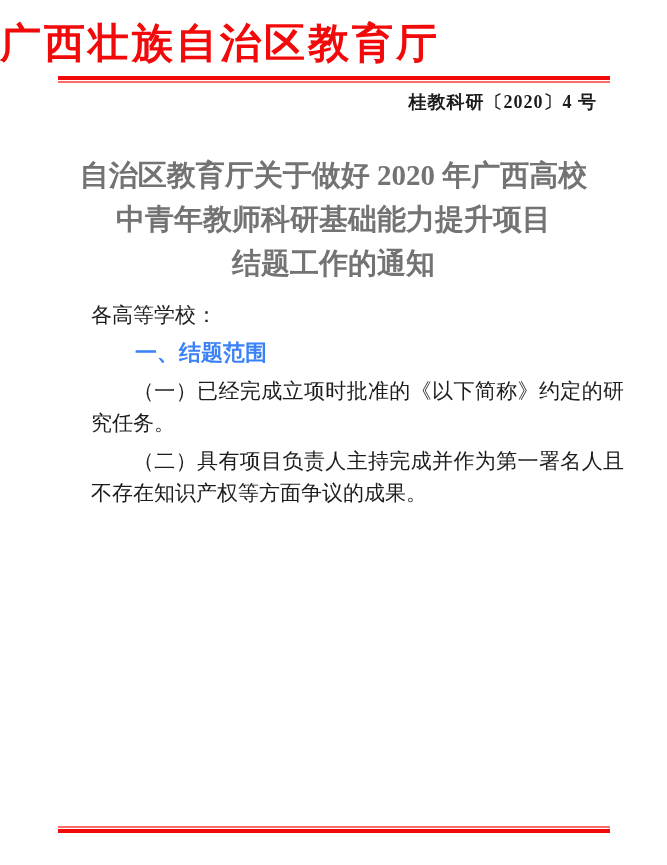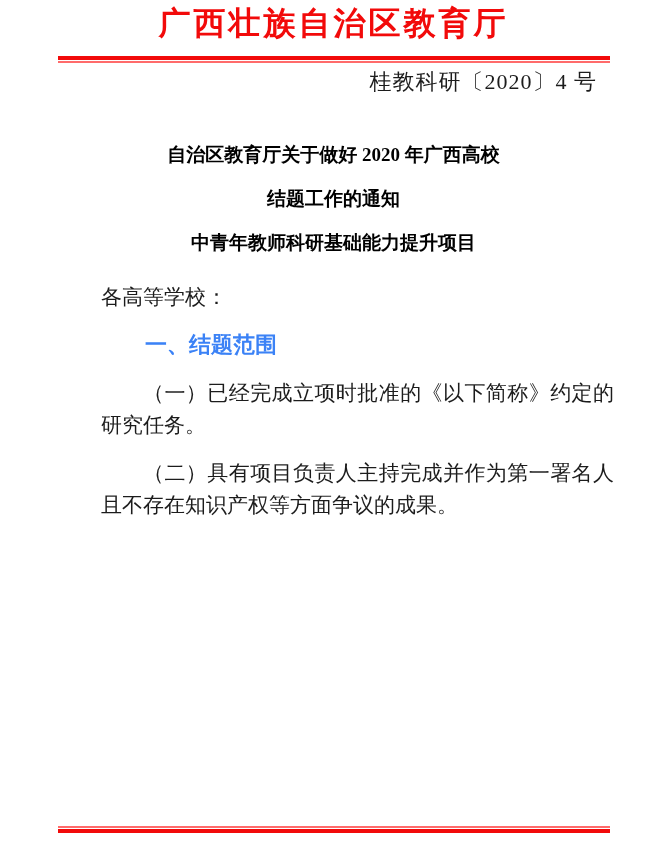--- a/index.html
+++ b/index.html
@@ -12,65 +12,67 @@
   body{font-family:"Liberation Serif", serif;}
   .page{
     position:relative;
     width:667px;
     height:865px;
     background:#ffffff;
     overflow:hidden;
   }
   
   .org-title{
-    text-align:center;
-    font-size:32px;
+    margin-top:20px;
+    text-align:left;
+    font-size:41px;
     line-height:46px;
     font-weight:bold;
     letter-spacing:3px;
     color:var(--accent);
     font-family:"Liberation Serif", serif;
     white-space:nowrap;
   }
   .rule{
     margin:10px 57px 0 58px; 
   }
   .rule .bar-thick{height:4px;background:var(--accent);}
   .rule .bar-gap{height:1px;background:transparent;}
   .rule .bar-thin{height:2px;background:var(--accent-light);}
   .doc-number{
     margin-top:8px;
     padding-right:70px;
     text-align:right;
-    font-size:22px;
+    font-size:18px;
     line-height:22px;
     color:var(--ink);
     letter-spacing:1px;
+    font-weight:bold;
   }
   
   .doc-title{
     margin-top:40px;
     text-align:center;
-    font-size:19px;
+    font-size:29px;
     line-height:44px;
     font-weight:bold;
-    color:#000000;
+    color:#737373;
     font-family:"Liberation Serif", serif;
   }
   .doc-title .title-line{display:block;white-space:nowrap;}
   
   .doc-body{
     margin-top:14px;
     padding:0 37px 0 85px;
     font-size:21px;
     line-height:32px;
     color:var(--ink);
     text-align:justify;
   }
-  .doc-body p{margin:16px;}
+  .doc-body p{margin:6px;}
   .para{text-indent:2em;}
   .salutation{text-indent:0;}
   .section-heading{
     text-indent:2em;
     font-weight:bold;
     font-size:22px;
     color:#3b82f6;
     font-family:"Liberation Sans", sans-serif;
     text-align:left;
   }
@@ -93,22 +95,22 @@
   <div class="rule rule-header">
     <div class="bar-thick"></div>
     <div class="bar-gap"></div>
     <div class="bar-thin"></div>
   </div>
 
   <div class="doc-number">桂教科研〔2020〕4 号</div>
 
   <h1 class="doc-title">
     <span class="title-line">自治区教育厅关于做好 2020 年广西高校</span>
+    <span class="title-line">中青年教师科研基础能力提升项目</span>
     <span class="title-line">结题工作的通知</span>
-    <span class="title-line">中青年教师科研基础能力提升项目</span>
   </h1>
 
   <div class="doc-body">
     <p class="salutation">各高等学校：</p>
     <p class="section-heading">一、结题范围</p>
     <p class="para">（一）已经完成立项时批准的《以下简称》约定的研究任务。</p>
     <p class="para">（二）具有项目负责人主持完成并作为第一署名人且不存在知识产权等方面争议的成果。</p>
   </div>
 
   <div class="rule rule-footer">

